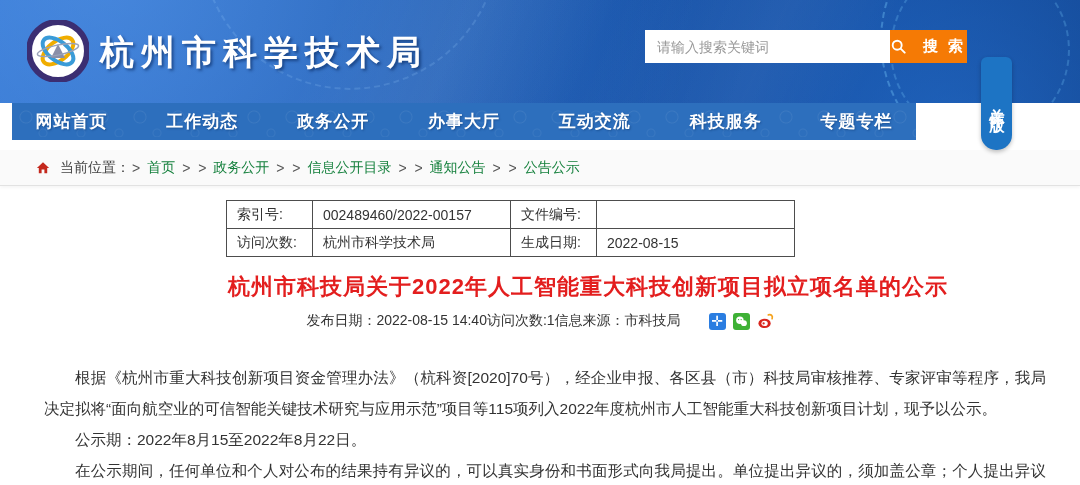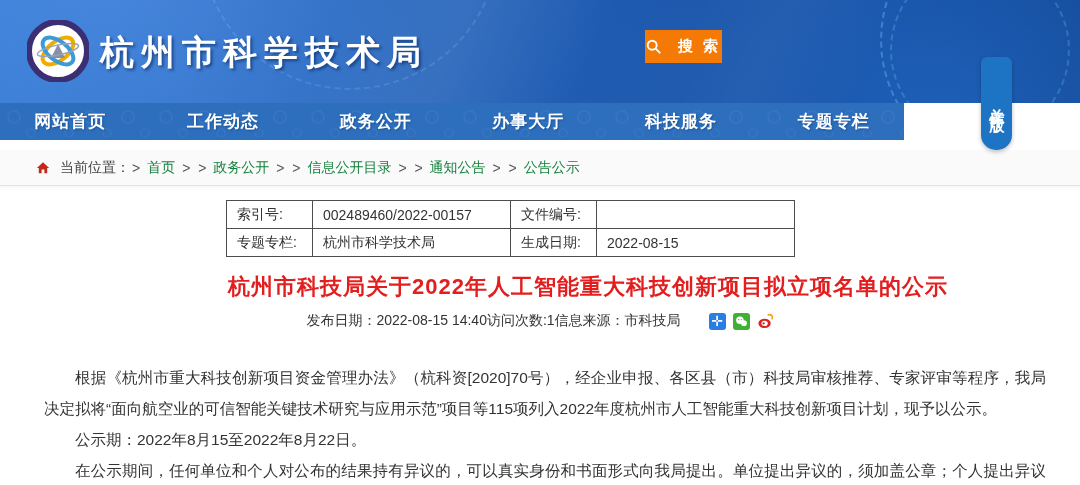--- a/index.html
+++ b/index.html
@@ -43,21 +43,21 @@
     position:absolute; left:981px; top:57px; width:31px; height:93px; z-index:30;
     background:#1d74c4; border-radius:6px 6px 15px 15px;
     color:#fff; font-size:15px; font-weight:bold; cursor:pointer;
     writing-mode:vertical-rl; text-orientation:upright; letter-spacing:5px;
     display:flex; align-items:center; justify-content:center;
     box-shadow:0 2px 4px rgba(0,0,0,.25);
   }
 
   
   .nav {
-    position:absolute; top:103px; left:0; width:904px; height:37px;
+    position:absolute; top:103px; left:12px; width:904px; height:37px;
     background-color:#2d6fbd;
     background-image:
       radial-gradient(circle 9px at 14px 14px, transparent 5px, rgba(255,255,255,.07) 6px, transparent 7px),
       radial-gradient(circle 7px at 31px 30px, transparent 3px, rgba(255,255,255,.06) 4px, transparent 5px);
     background-size:38px 34px;
     display:flex;
     gap:12px;
   }
   .nav-item {
     flex:1; display:flex; align-items:center; justify-content:center;
@@ -127,39 +127,41 @@
         <ellipse cx="31" cy="31" rx="18" ry="9.5" fill="none" stroke="#f0ad00" stroke-width="4" transform="rotate(-38 31 31)"></ellipse>
         <ellipse cx="31" cy="31" rx="18" ry="9.5" fill="none" stroke="#3a9bd8" stroke-width="4" transform="rotate(38 31 31)"></ellipse>
         <path d="M31 24 L38 38 L24 38 Z" fill="#8a8fa8"></path>
         <ellipse cx="31" cy="30" rx="21" ry="5" fill="none" stroke="#9aa2b8" stroke-width="1.5" transform="rotate(-12 31 30)"></ellipse>
       </svg>
     </div>
 
     <h1 class="site-title">杭州市科学技术局</h1>
 
     <div class="search-wrap">
+      <input class="search-input" type="text" placeholder="请输入搜索关键词" style="">
       <button class="search-btn">
         <span style="display:inline-flex;">
           <svg width="15" height="15" viewBox="0 0 16 16" fill="none">
             <circle cx="6.6" cy="6.6" r="4.8" stroke="#fff" stroke-width="2"></circle>
             <line x1="10.3" y1="10.3" x2="14.6" y2="14.6" stroke="#fff" stroke-width="2" stroke-linecap="round"></line>
           </svg>
         </span>
         <span>搜 索</span>
       </button>
     </div>
   </header>
 
   <div class="care-tab">关怀版</div>
 
   <nav class="nav">
     <div class="nav-item">网站首页</div>
     <div class="nav-item">工作动态</div>
     <div class="nav-item">政务公开</div>
     <div class="nav-item">办事大厅</div>
+    <div class="nav-item">互动交流</div>
     <div class="nav-item">科技服务</div>
     <div class="nav-item">专题专栏</div>
   </nav>
 
   <div class="breadcrumb">
     <span class="home-ico">
       <svg width="14" height="14" viewBox="0 0 16 16">
         <path d="M8 1.5 L15 8 H12.8 V14 H9.6 V9.8 H6.4 V14 H3.2 V8 H1 Z" fill="#c4281d"></path>
       </svg>
     </span>
@@ -178,21 +180,21 @@
 
   <table class="doc-table">
     <tbody>
         <tr>
       <td class="c0">索引号:</td>
       <td class="c1">002489460/2022-00157</td>
       <td class="c2">文件编号:</td>
       <td class="c3"></td>
     </tr>
     <tr>
-      <td class="c0">专题专栏:</td>
+      <td class="c0">访问次数:</td>
       <td class="c1">杭州市科学技术局</td>
       <td class="c2">生成日期:</td>
       <td class="c3">2022-08-15</td>
     </tr>
   </tbody>
     </table>
 
   <h2 class="doc-title">杭州市科技局关于2022年人工智能重大科技创新项目拟立项名单的公示</h2>
 
   <div class="doc-meta">

